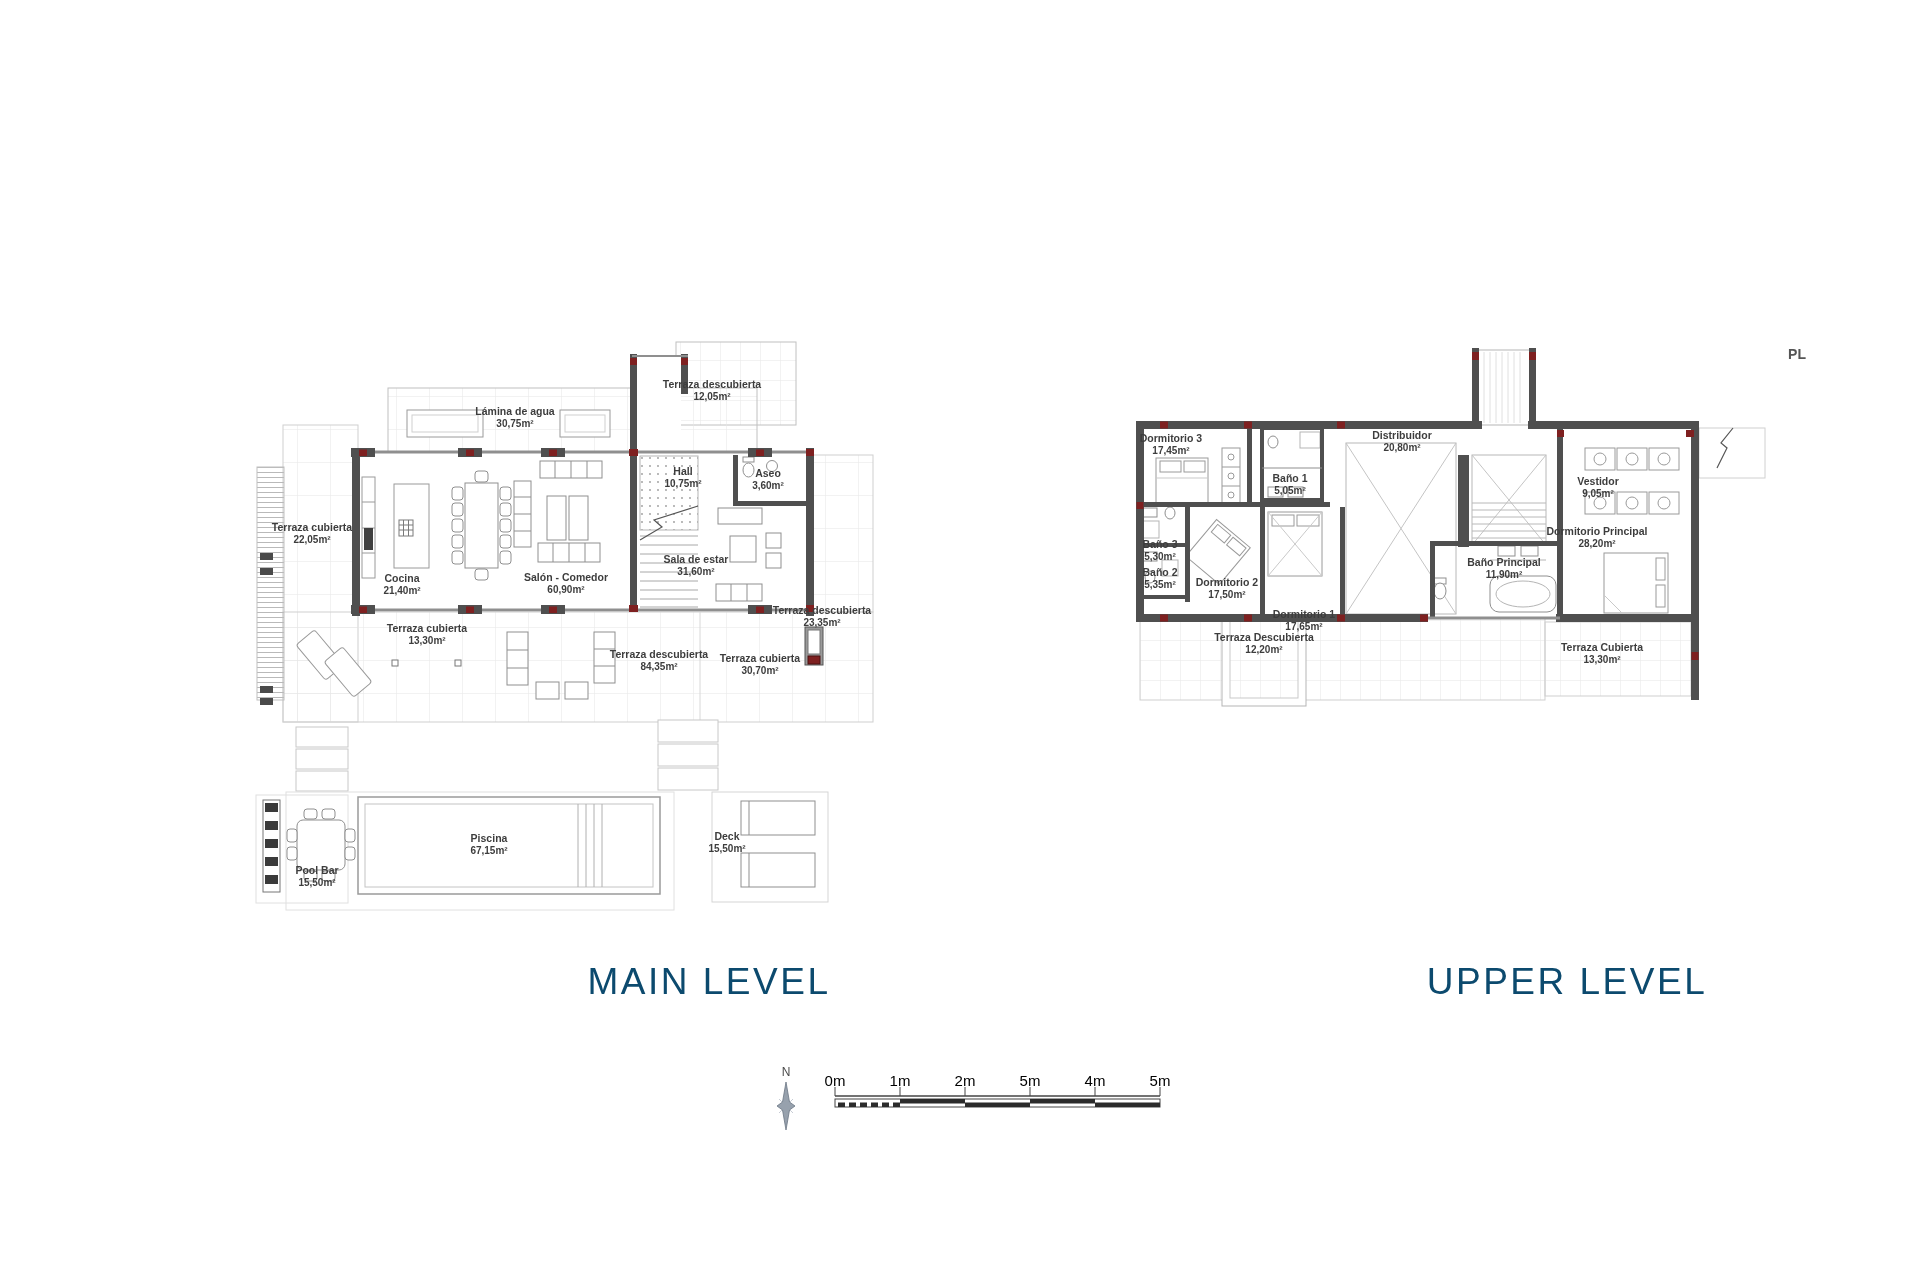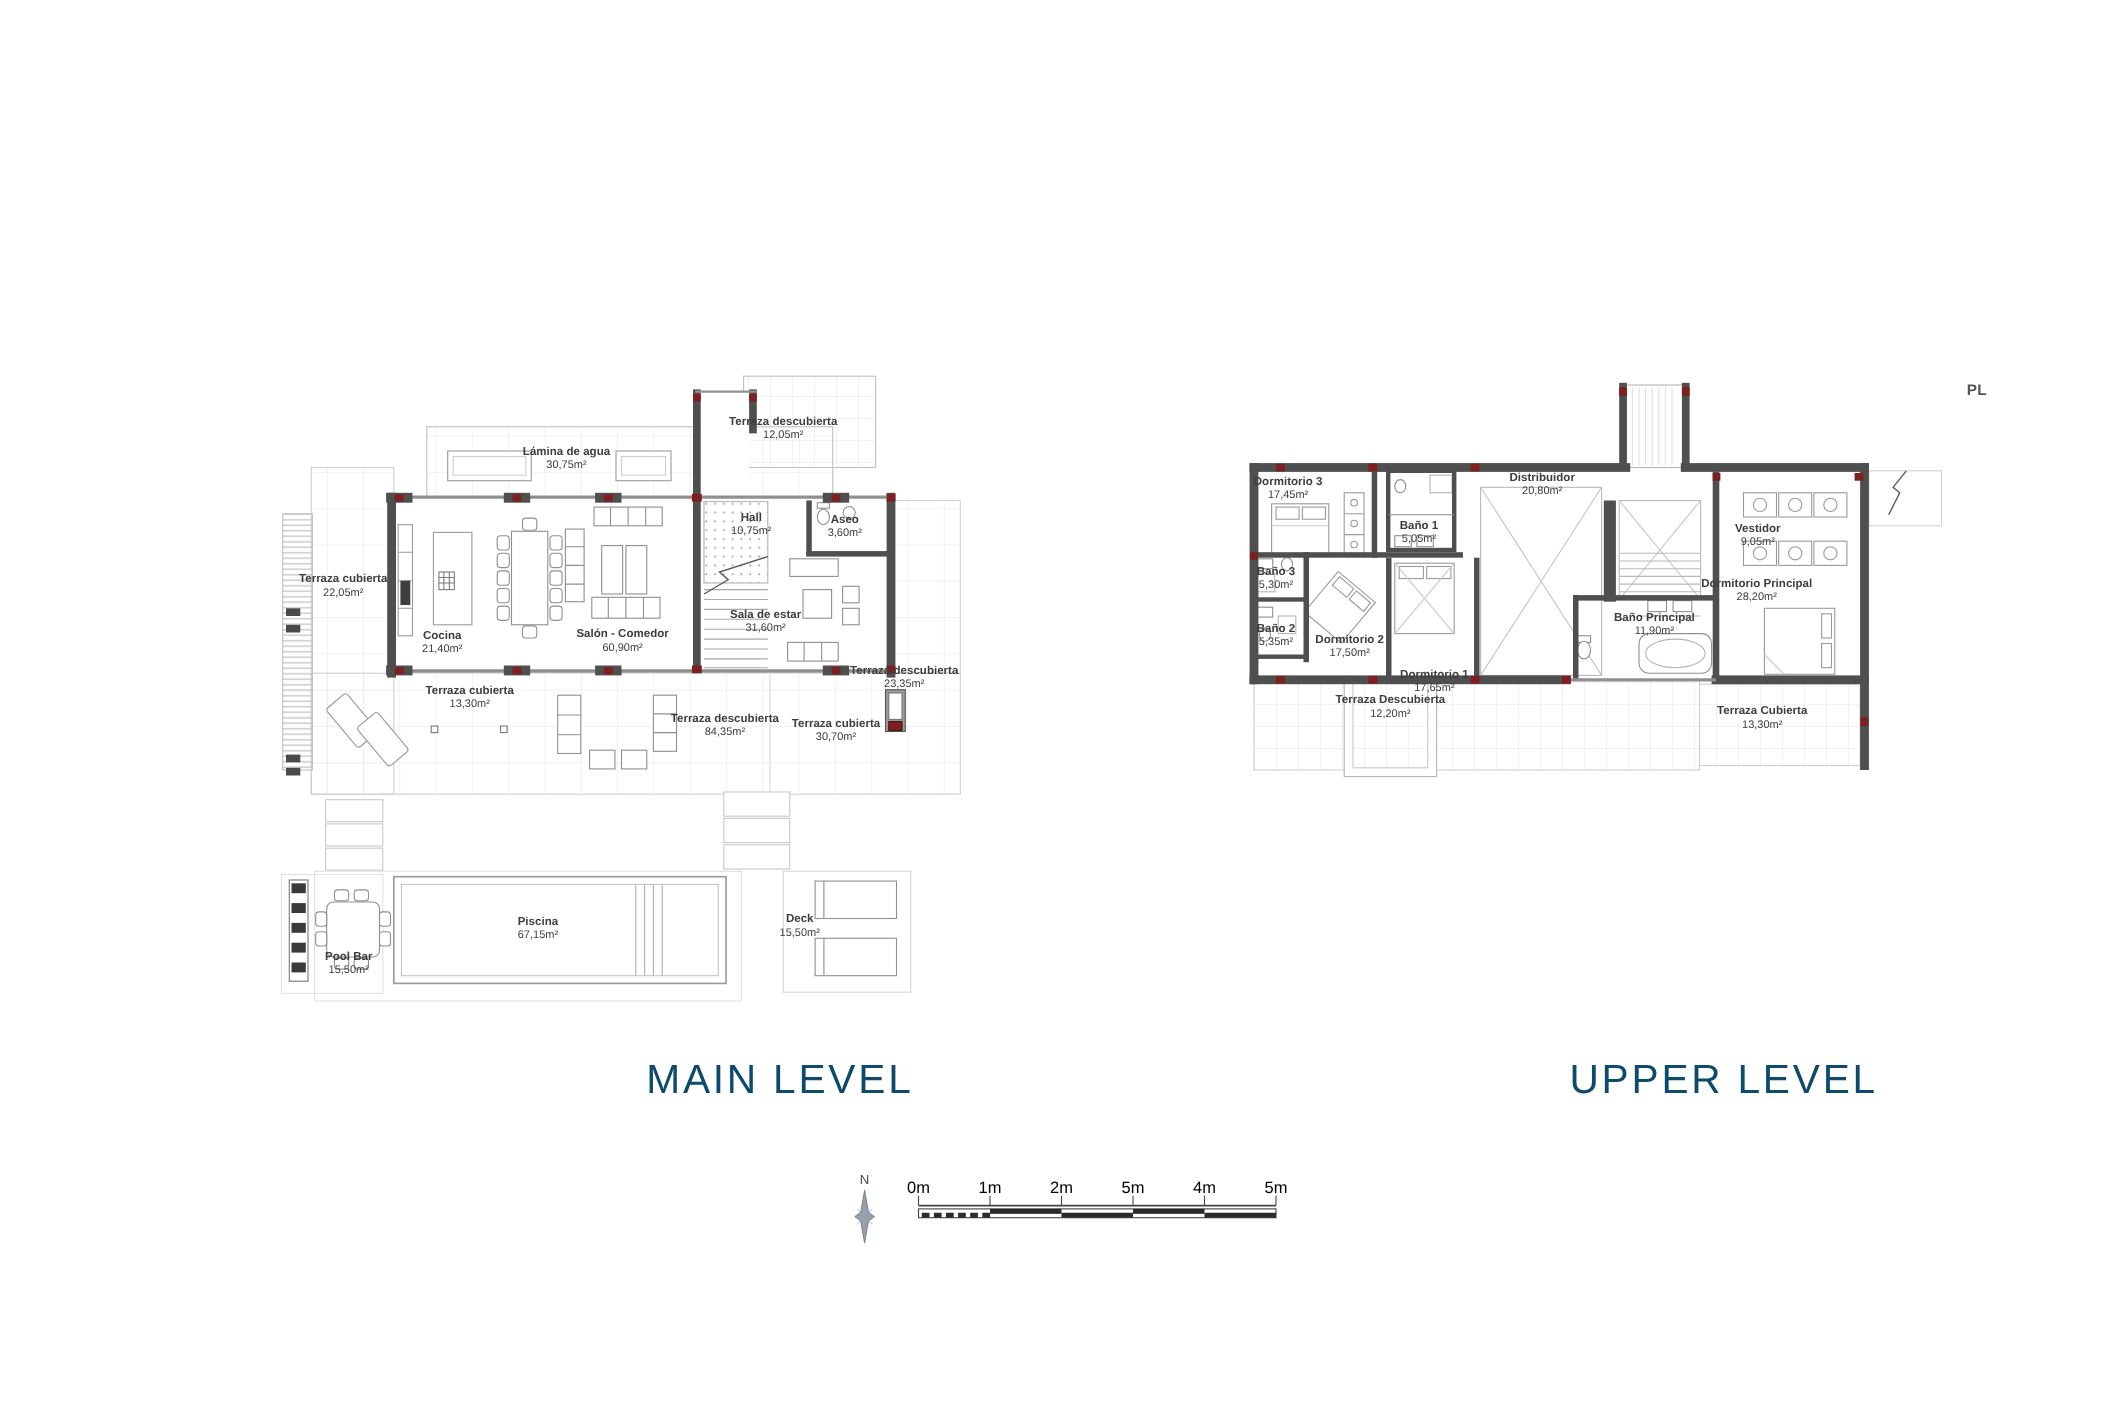--- a/index.html
+++ b/index.html
@@ -2,21 +2,21 @@
 <html><head>
 <meta charset="utf-8">
 <style>
   html,body{margin:0;padding:0;background:#fff}
   body{width:1920px;height:1280px;position:relative;overflow:hidden;
        font-family:"Liberation Sans",sans-serif}
   #plan-svg{position:absolute;left:0;top:0}
   .lbl{position:absolute;transform:translate(-50%,-50%);display:flex;flex-direction:column;
        align-items:center;text-align:right;font-weight:700;font-size:10.5px;line-height:12.5px;
        color:#3d3d3d;white-space:nowrap}
-  .lbl .area{font-weight:400;font-size:10px}
+  .lbl .area{font-weight:700;font-size:10px}
   .title{position:absolute;transform:translate(-50%,-50%);font-size:37px;font-weight:400;
          color:#0c4a6e;letter-spacing:2.5px;white-space:nowrap}
   .scale-lbl{position:absolute;transform:translate(-50%,-50%);font-size:15px;color:#000000}
   .north-lbl{position:absolute;transform:translate(-50%,-50%);font-size:12px;color:#4a4a4a}
   .corner{position:absolute;transform:translate(-50%,-50%);font-size:14px;font-weight:700;color:#555}
 </style>
 </head>
 <body>
 
 <svg id="plan-svg" width="1920" height="1280" viewBox="0 0 1920 1280">
@@ -437,21 +437,21 @@
     <span class="area">17,45m²</span>
   </div>
 <div class="lbl" style="left:1402px;top:441px">
     <span>Distribuidor</span>
     <span class="area">20,80m²</span>
   </div>
 <div class="lbl" style="left:1290px;top:484px">
     <span>Baño 1</span>
     <span class="area">5,05m²</span>
   </div>
-<div class="lbl" style="left:1160px;top:526px">
+<div class="lbl" style="left:1160px;top:550px">
     <span>Baño 3</span>
     <span class="area">5,30m²</span>
   </div>
 <div class="lbl" style="left:1160px;top:578px">
     <span>Baño 2</span>
     <span class="area">5,35m²</span>
   </div>
 <div class="lbl" style="left:1227px;top:588px">
     <span>Dormitorio 2</span>
     <span class="area">17,50m²</span>

